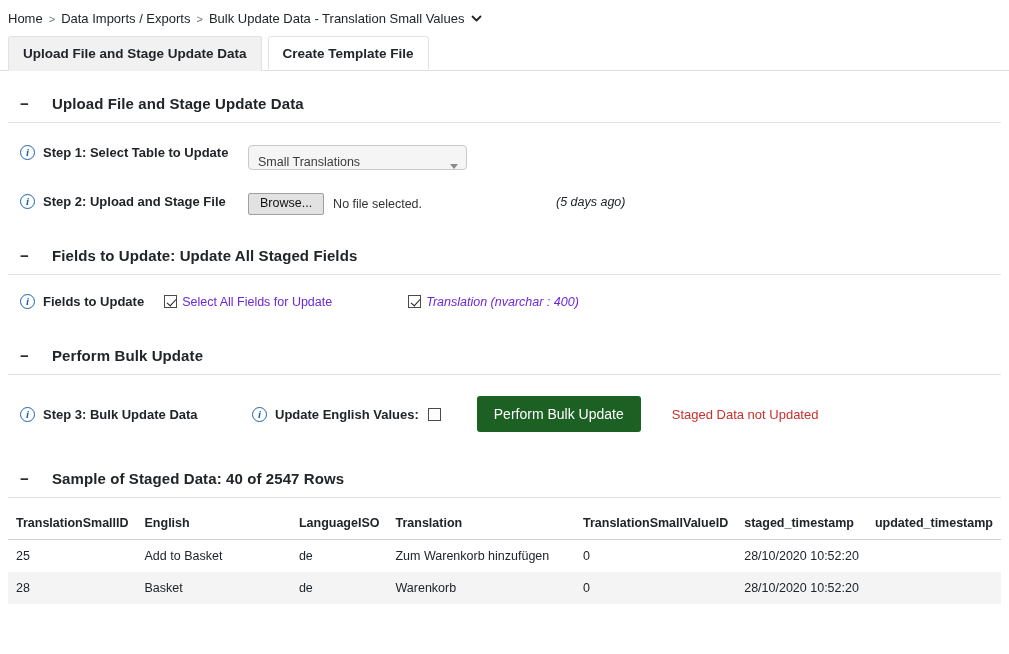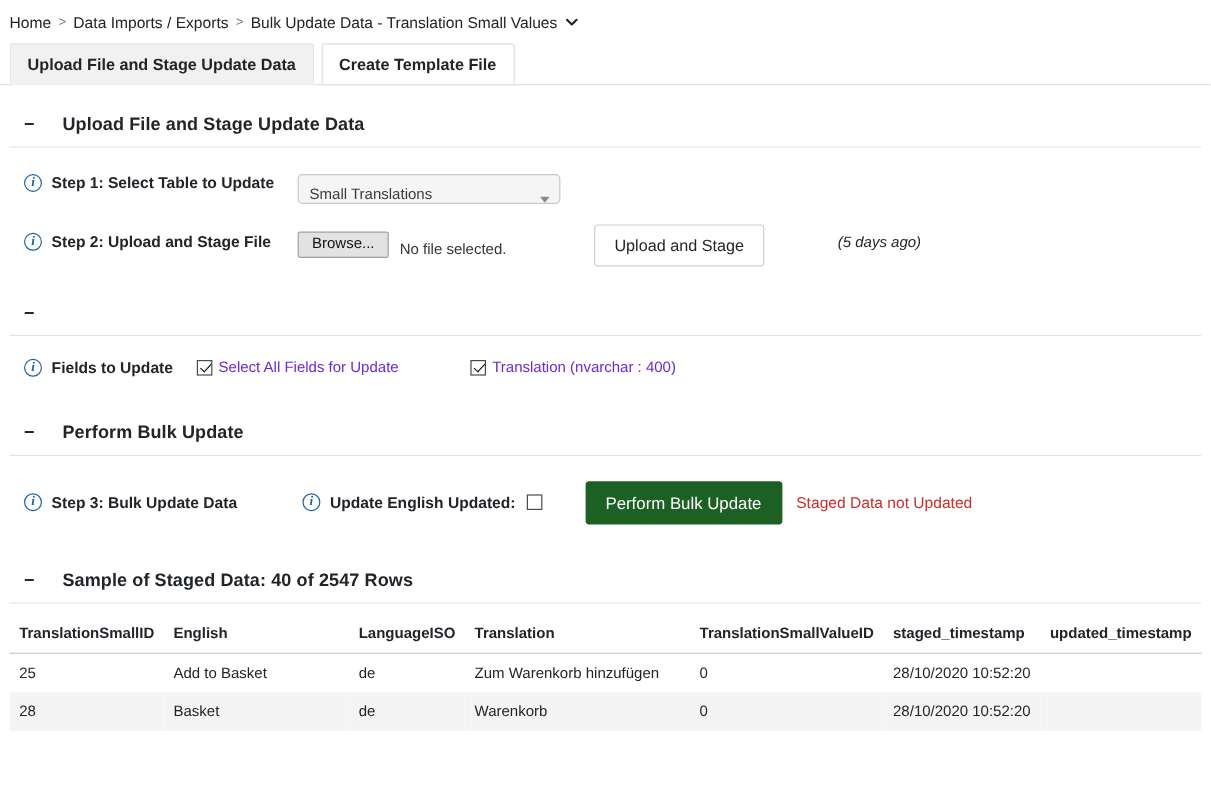--- a/index.html
+++ b/index.html
@@ -162,21 +162,21 @@
   .select-caret {
     width: 0; height: 0;
     border-left: 4px solid transparent;
     border-right: 4px solid transparent;
     border-top: 5px solid #8a8a8a;
   }
 
   
   .file-input {
     display: flex;
-    align-items: flex-end;
+    align-items: center;
   }
   .browse-btn {
     border: 1px solid #a0a0a0;
     background: #e2e2e2;
     color: #111;
     font-size: 12.5px;
     padding: 3px 11px 4px 11px;
     border-radius: 2px;
     font-family: "Liberation Sans", sans-serif;
     cursor: pointer;
@@ -344,70 +344,70 @@
     <div style="display:flex;align-items:center;width:228px;margin-left:12px;padding-top:7px;">
       <span class="info-icon">i</span>
       <span class="step-label">Step 2: Upload and Stage File</span>
     </div>
 
     <div class="file-input" style="width:247px;padding-top:6px;">
       <button class="browse-btn" type="button">Browse...</button>
       <span class="file-name">No file selected.</span>
     </div>
 
-    <button class="upload-btn" type="button">Upload and Stage</button>
 
     <div class="staged-info" style="margin-left:29px;padding-top:5px;">
       <span class="staged-ago">(5 days ago)</span>
     </div>
   </div>
 
   <div class="section-head" style="padding-top:32px;">
     <span class="collapse-toggle">−</span>
+    <span class="section-title">Fields to Update: Update All Staged Fields</span>
   </div>
   <div class="section-rule"></div>
 
   <div class="row" style="margin-top:19px;align-items:center;">
     <div style="display:flex;align-items:center;margin-left:12px;">
       <span class="info-icon">i</span>
       <span class="step-label">Fields to Update</span>
     </div>
 
     <div class="cb-group" style="margin-left:20px;">
       <span class="cb checked"></span>
       <span class="cb-label">Select All Fields for Update</span>
     </div>
 
-    <div class="cb-group" style="margin-left:60px;">
+    <div class="cb-group" style="margin-left:76px;font-style:italic;">
       <span class="cb checked"></span>
       <span class="cb-label">Translation (nvarchar : 400)</span>
     </div>
   </div>
 
   <div class="section-head" style="padding-top:38px;">
     <span class="collapse-toggle">−</span>
     <span class="section-title">Perform Bulk Update</span>
   </div>
   <div class="section-rule"></div>
 
   <div class="row" style="margin-top:21px;align-items:center;">
     <div style="display:flex;align-items:center;width:232px;margin-left:12px;">
       <span class="info-icon">i</span>
       <span class="step-label">Step 3: Bulk Update Data</span>
     </div>
 
     <div style="display:flex;align-items:center;">
       <span class="info-icon">i</span>
-      <span class="step-label">Update English Updated:</span>
+      <span class="step-label">Update English Values:</span>
       <span class="cb" style="margin-left:9px;"></span>
     </div>
 
     <button class="green-btn" type="button" style="margin-left:36px;">Perform Bulk Update</button>
 
-    <span class="status-warn" style="margin-left:12px;">Staged Data not Updated</span>
+    <span class="status-warn" style="margin-left:31px;">Staged Data not Updated</span>
   </div>
 
   <div class="section-head" style="padding-top:38px;">
     <span class="collapse-toggle">−</span>
     <span class="section-title">Sample of Staged Data: 40 of 2547 Rows</span>
   </div>
   <div class="section-rule"></div>
 
   <table class="data">
     <thead>

